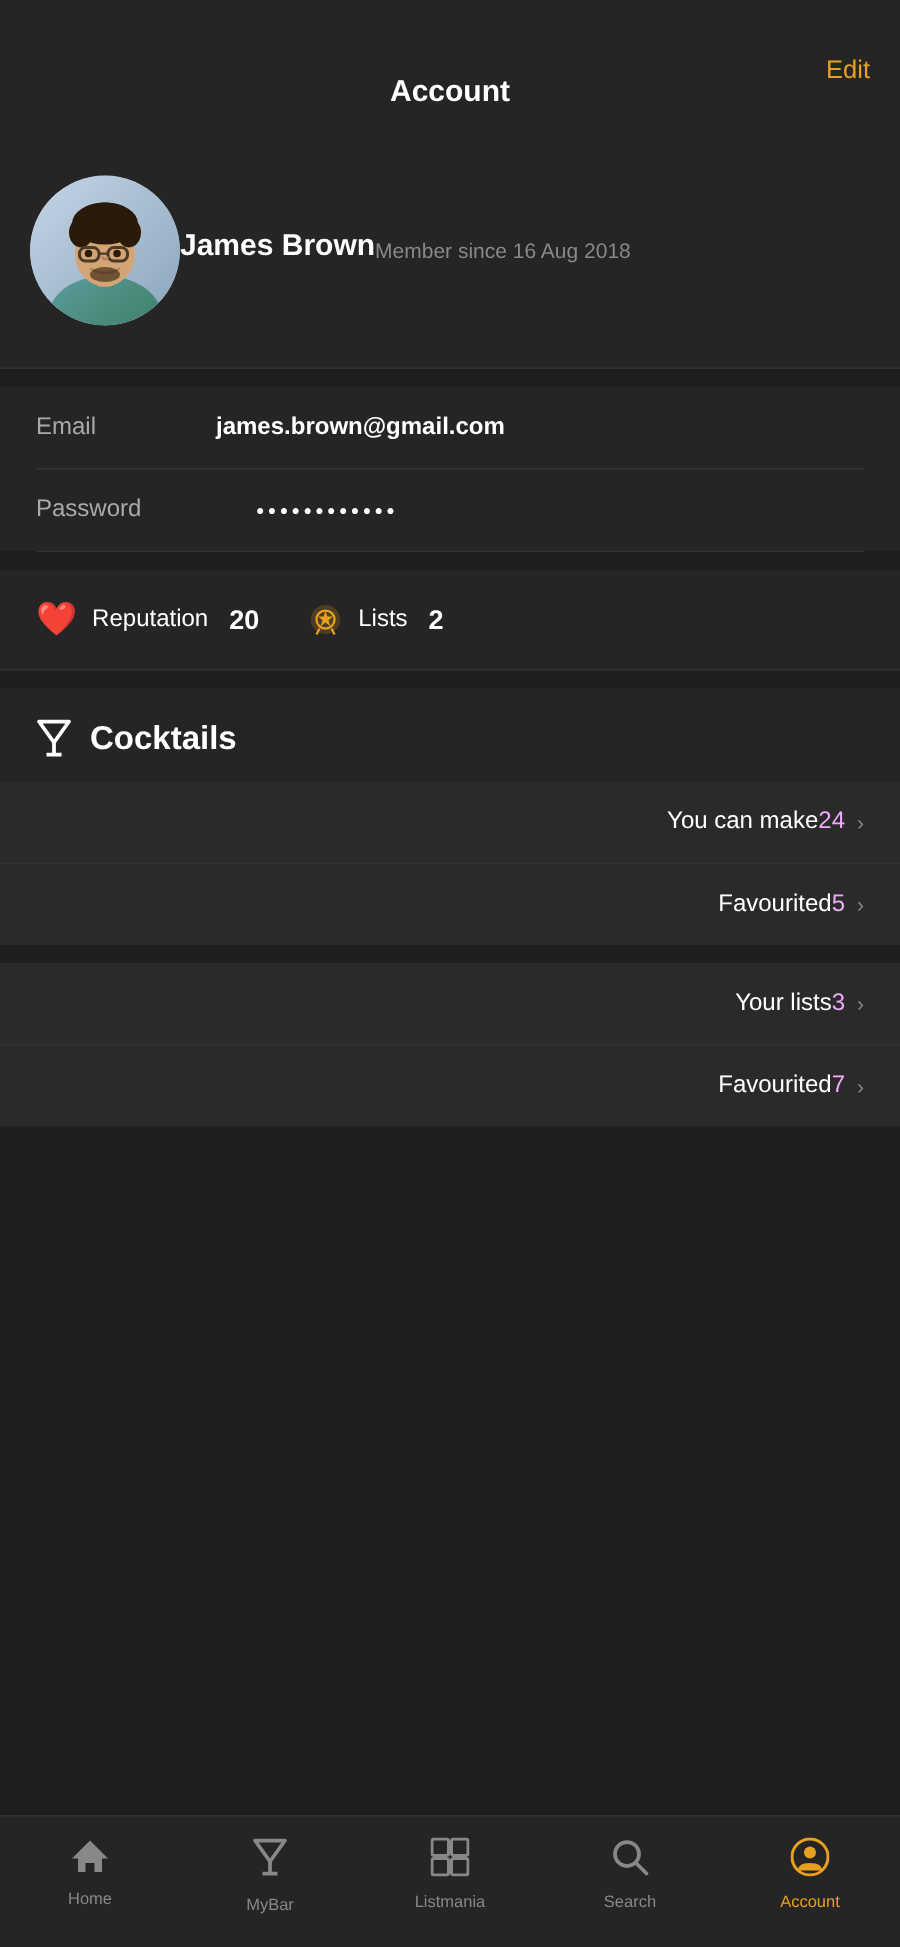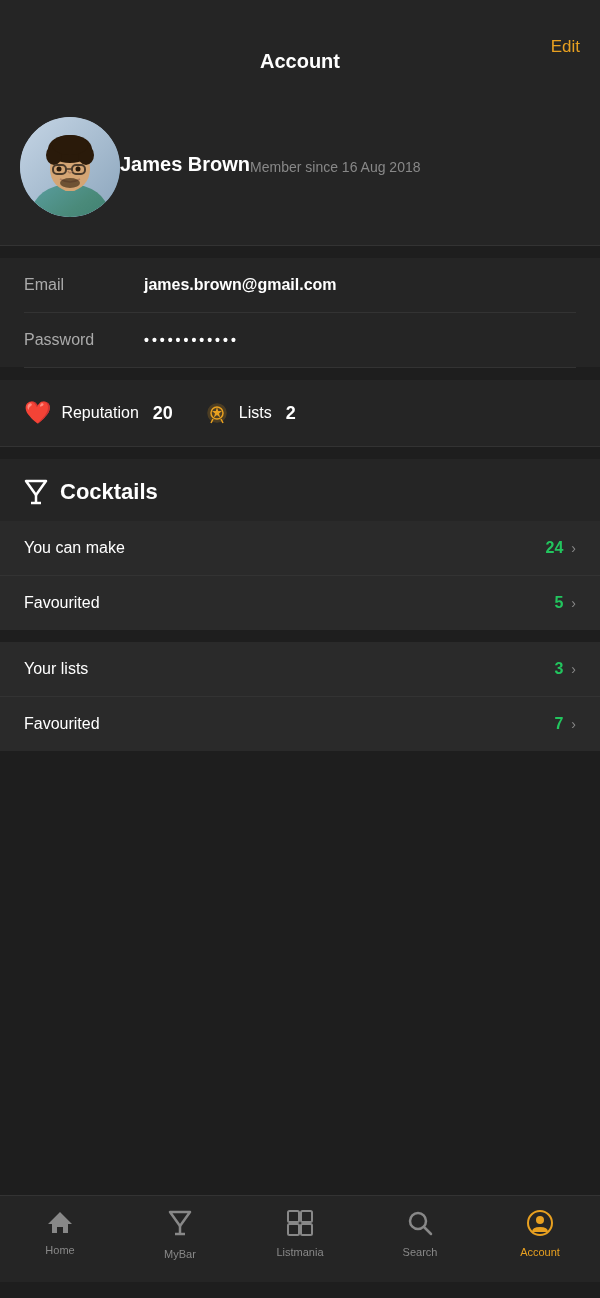--- a/index.html
+++ b/index.html
@@ -66,20 +66,21 @@
       margin-top: 12px;
     }
     .info-row {
       display: flex;
       align-items: center;
       padding: 18px 0;
       border-bottom: 1px solid #333;
     }
     .info-row:last-child {
       border-bottom: none;
+      gap: 27px;
     }
     .info-label {
       font-size: 16px;
       color: #aaa;
       width: 120px;
       flex-shrink: 0;
     }
     .info-value {
       font-size: 16px;
       color: #ffffff;
@@ -146,57 +147,56 @@
     }
 
     
     .list-group {
       background-color: #2a2a2a;
       margin: 0;
     }
     .list-item {
       display: flex;
       align-items: center;
-      justify-content: space-between;
+      justify-content: flex-end;
       padding: 18px 24px;
       border-bottom: 1px solid #333;
       cursor: pointer;
     }
     .list-item:last-child {
       border-bottom: none;
     }
     .list-item-label {
       font-size: 16px;
       color: #ffffff;
     }
     .list-item-right {
       display: flex;
       align-items: center;
       gap: 8px;
     }
     .list-item-count {
       font-size: 16px;
-      color: #22c55e;
-      font-weight: bold;
+      color: #f0abfc;
     }
     .chevron {
       color: #888;
       font-size: 14px;
     }
 
     
     .section-wrapper {
       background-color: #252525;
       margin-top: 12px;
     }
 
     
     .bottom-nav {
       position: fixed;
-      bottom: 16px;
+      bottom: 0;
       left: 0;
       width: 600px;
       background-color: #252525;
       display: flex;
       border-top: 1px solid #333;
       padding: 8px 0 16px;
     }
     .nav-item {
       flex: 1;
       display: flex;

